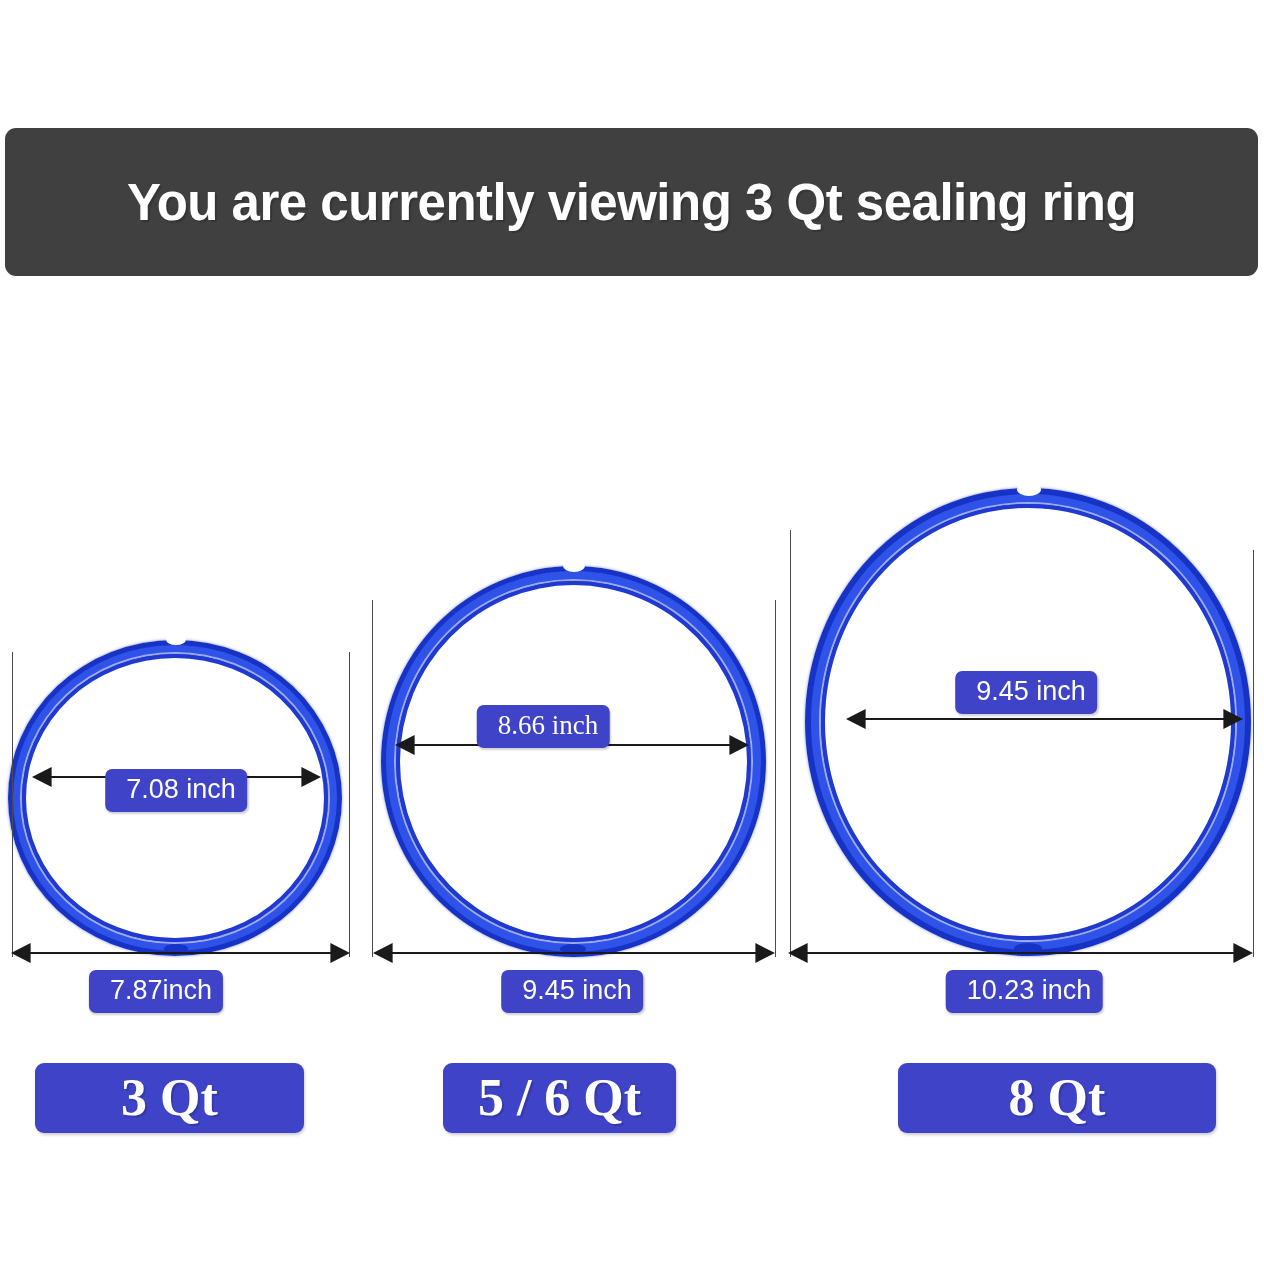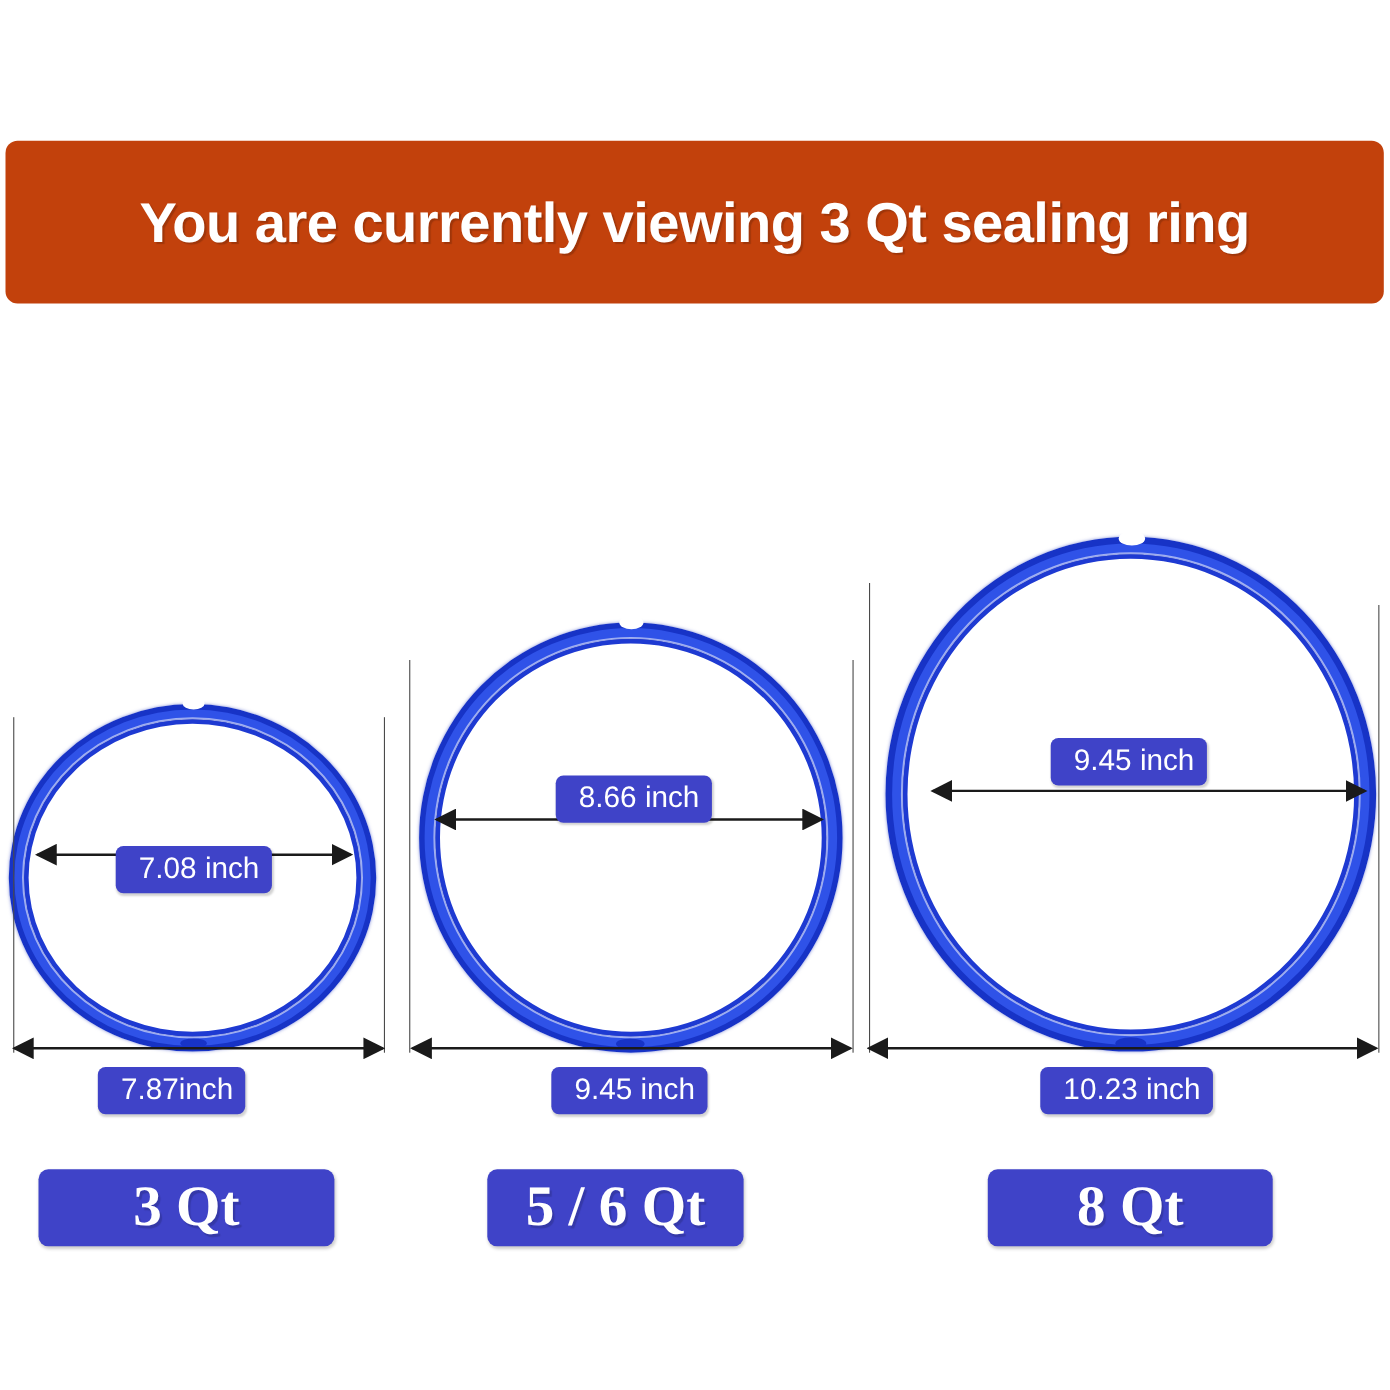--- a/index.html
+++ b/index.html
@@ -15,21 +15,21 @@
     font-family: "Liberation Sans", sans-serif;
   }
 
   
   #banner {
     position: absolute;
     left: 5px;
     top: 128px;
     width: 1253px;
     height: 148px;
-    background: #c2410c;
+    background: #404040;
     border-radius: 11px;
     box-sizing: border-box;
     display: flex;
     align-items: center;
     justify-content: center;
   }
   #banner-text {
     color: #ffffff;
     font-family: "Liberation Sans", sans-serif;
     font-weight: bold;
@@ -194,21 +194,21 @@
     </div>
     <div class="notch" style="left:563px; top:560px; width:22px; height:12px;"></div>
     <div class="notch-b" style="left:560px; top:944px; width:26px; height:10px;"></div>
 
     <div class="ext-line" style="left:372px; top:600px; height:357px;"></div>
     <div class="ext-line" style="left:775px; top:600px; height:357px;"></div>
 
     <svg class="dim" style="left:381px; top:728px;" width="400" height="34" viewBox="0 0 400 34">
       <line x1="16" y1="17" x2="366" y2="17" stroke="#1a1a1a" stroke-width="2.2" marker-start="url(#ah1s)" marker-end="url(#ah1)"></line>
     </svg>
-    <div class="badge" style="left:576px; top:705px;">8.66 inch</div>
+    <div class="badge" style="left:543px; top:705px;font-family:Liberation Serif, serif;">8.66 inch</div>
 
     <svg class="dim" style="left:370px; top:936px;" width="420" height="34" viewBox="0 0 420 34">
       <line x1="5" y1="17" x2="403" y2="17" stroke="#1a1a1a" stroke-width="2.2" marker-start="url(#ah1s)" marker-end="url(#ah1)"></line>
     </svg>
     <div class="badge" style="left:572px; top:970px;">9.45 inch</div>
 
     <div class="qt-pill" style="left:443px; top:1063px; width:233px; height:70px;">5 / 6 Qt</div>
   </div>
 
   <div class="ring-group">
@@ -228,16 +228,16 @@
     <svg class="dim" style="left:830px; top:702px;" width="430" height="34" viewBox="0 0 430 34">
       <line x1="18" y1="17" x2="411" y2="17" stroke="#1a1a1a" stroke-width="2.2" marker-start="url(#ah1s)" marker-end="url(#ah1)"></line>
     </svg>
     <div class="badge" style="left:1026px; top:671px;">9.45 inch</div>
 
     <svg class="dim" style="left:785px; top:936px;" width="475" height="34" viewBox="0 0 475 34">
       <line x1="5" y1="17" x2="466" y2="17" stroke="#1a1a1a" stroke-width="2.2" marker-start="url(#ah1s)" marker-end="url(#ah1)"></line>
     </svg>
     <div class="badge" style="left:1024px; top:970px;">10.23 inch</div>
 
-    <div class="qt-pill" style="left:898px; top:1063px; width:259px; height:70px;">8 Qt</div>
+    <div class="qt-pill" style="left:898px; top:1063px; width:318px; height:70px;">8 Qt</div>
   </div>
 
 </div>
 
 </body></html>

